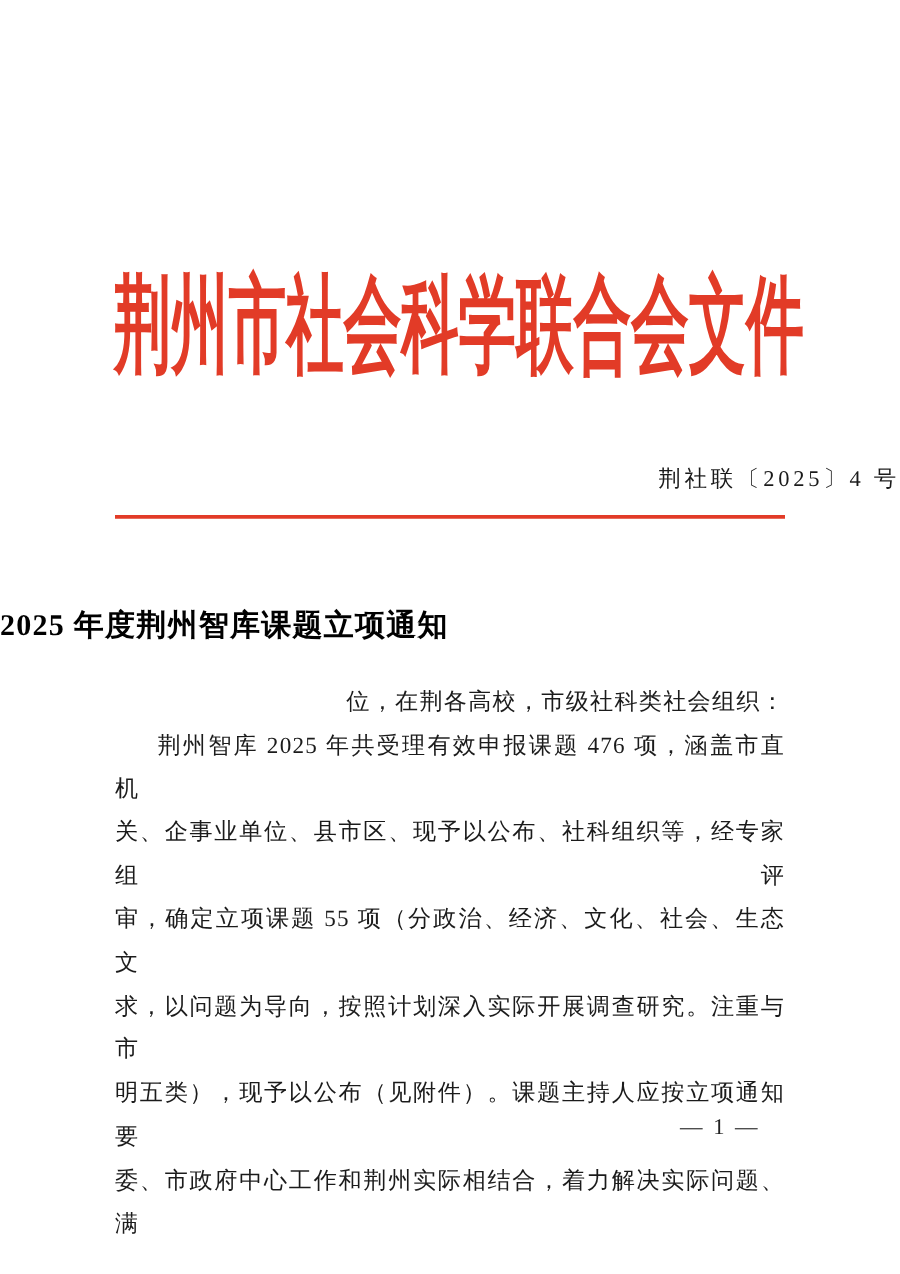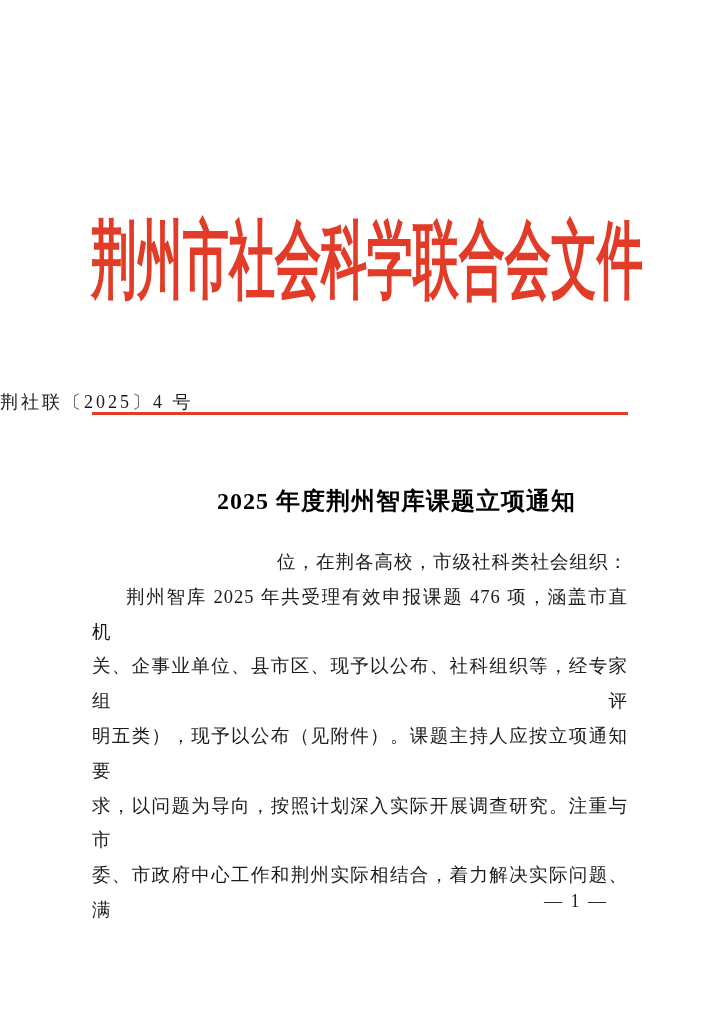--- a/index.html
+++ b/index.html
@@ -33,24 +33,24 @@
     font-weight: bold;
     line-height: 1;
     transform: scaleY(1.85);
     transform-origin: center;
     white-space: nowrap;
   }
 
   
   .doc-number {
     position: absolute;
-    top: 390px;
+    top: 371px;
     left: 0;
     width: 720px;
-    text-align: left;
+    text-align: right;
     font-size: 18px;
     letter-spacing: 3px;
     color: #1a1a1a;
   }
 
   
   .divider {
     position: absolute;
     top: 412px;
     left: 92px;
@@ -58,21 +58,21 @@
     height: 3px;
   }
 
   
   .doc-title {
     position: absolute;
     top: 485px;
     left: 0;
     width: 576px;
     margin: 0;
-    text-align: right;
+    text-align: left;
     font-size: 24px;
     font-weight: bold;
     letter-spacing: 1px;
     color: #000000;
     line-height: 32px;
   }
 
   
   .body-block {
     position: absolute;
@@ -131,20 +131,21 @@
   <div class="doc-number">荆社联〔2025〕4 号</div>
 
   <div class="divider" style="background: rgb(226, 59, 39);"></div>
 
   <h1 class="doc-title">2025 年度荆州智库课题立项通知</h1>
 
   <div class="body-block" style="color: rgb(27, 27, 27);">
       <div class="line">位，在荆各高校，市级社科类社会组织：</div>
       <div class="line fill indent">荆州智库 2025 年共受理有效申报课题 476 项，涵盖市直机</div>
       <div class="line fill">关、企事业单位、县市区、现予以公布、社科组织等，经专家组评</div>
+      <div class="line fill">审，确定立项课题 55 项（分政治、经济、文化、社会、生态文</div>
+      <div class="line fill">求，以问题为导向，按照计划深入实际开展调查研究。注重与市</div>
       <div class="line fill">明五类），现予以公布（见附件）。课题主持人应按立项通知要</div>
-      <div class="line fill">求，以问题为导向，按照计划深入实际开展调查研究。注重与市</div>
       <div class="line fill">委、市政府中心工作和荆州实际相结合，着力解决实际问题、满</div>
     </div>
 
   <div class="page-number">— 1 —</div>
 
 </div>
 
 </body></html>

